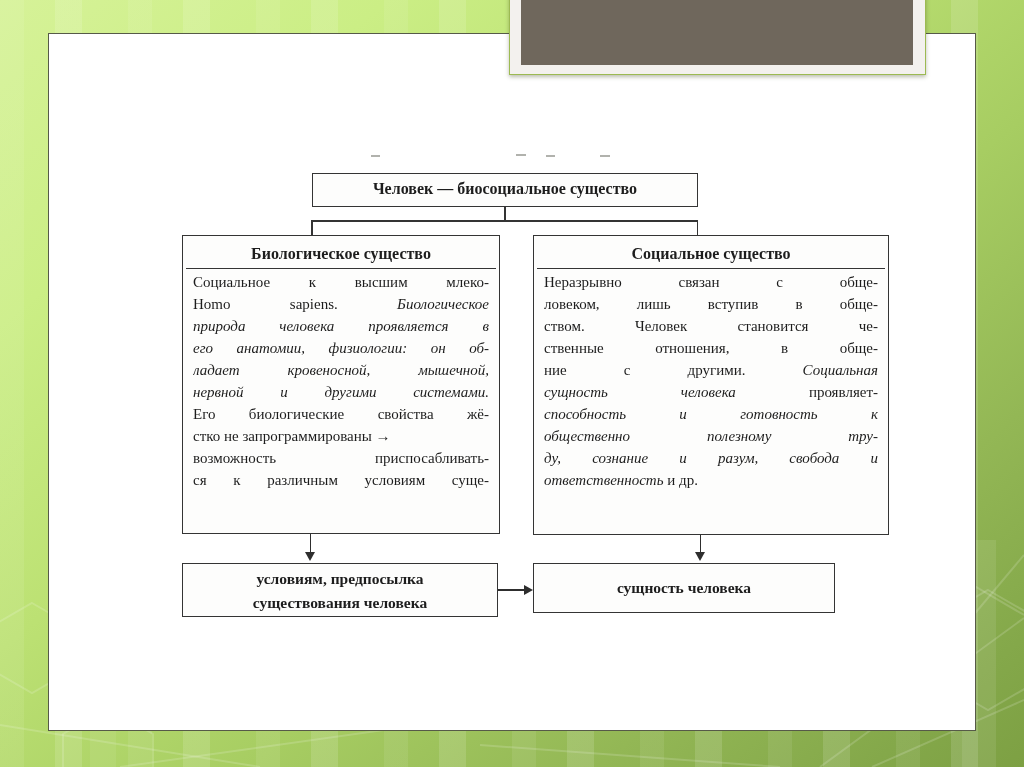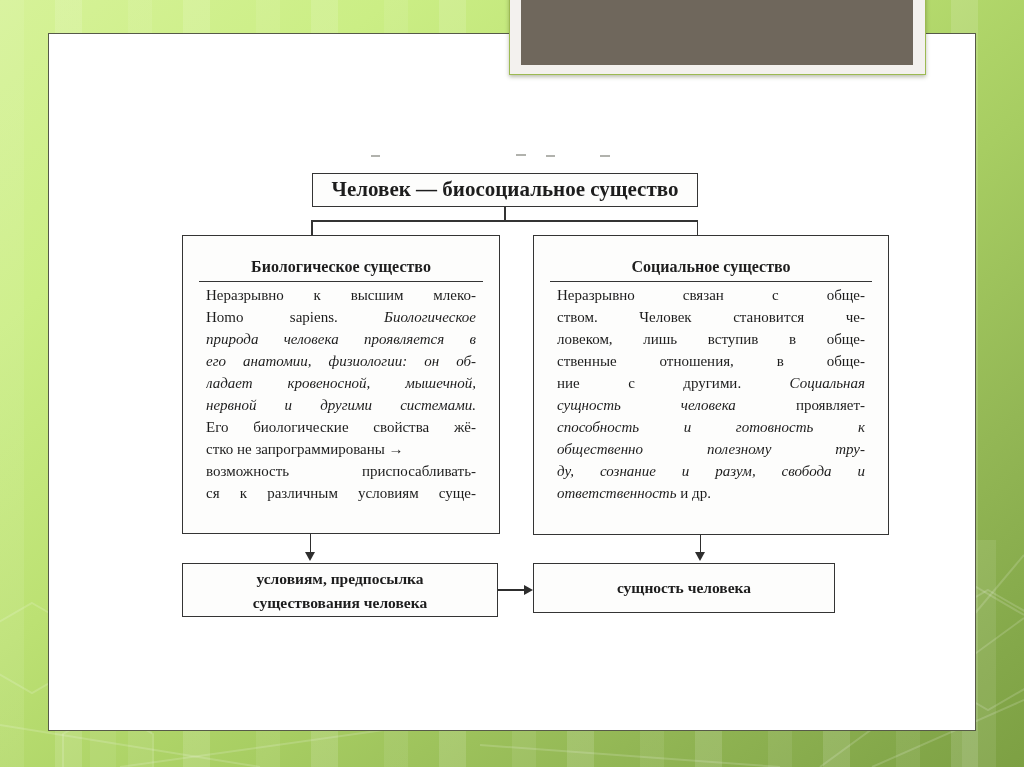--- a/index.html
+++ b/index.html
@@ -30,24 +30,24 @@
     position:absolute;left:521px;top:-5px;width:392px;height:70px;
     background:#6f675c;
   }
   .mark{position:absolute;height:2px;background:#90918a;opacity:0.7;}
   .dbox{
     position:absolute;box-sizing:border-box;border:1.5px solid #343434;
     background:#fdfdfc;color:#1d1d1d;
   }
   #title-box{
     left:312px;top:173px;width:386px;height:34px;
-    font-weight:bold;font-size:21px;text-align:center;line-height:30px;
+    font-weight:bold;font-size:16px;text-align:center;line-height:30px;
   }
   .cline{position:absolute;background:#343434;}
-  .colbox{padding:16px;}
+  .colbox{padding:3px;}
   #col-left{left:182px;top:235px;width:318px;height:299px;}
   #col-right{left:533px;top:235px;width:356px;height:300px;}
   .colhead{
     height:29px;line-height:29px;border-bottom:1.5px solid #343434;
     font-weight:bold;font-size:16px;text-align:center;
   }
   .colbody{padding:2px 7px 0 7px;font-size:15px;}
   .tline{
     line-height:22px;text-align:justify;text-align-last:justify;
     white-space:nowrap;overflow:hidden;
@@ -114,39 +114,39 @@
   </div>
 
   <div class="cline" style="left:504px;top:206px;width:1.5px;height:15px;"></div>
   <div class="cline" style="left:311px;top:220px;width:387px;height:1.5px;"></div>
   <div class="cline" style="left:311px;top:221px;width:1.5px;height:15px;"></div>
   <div class="cline" style="left:696.5px;top:221px;width:1.5px;height:15px;"></div>
 
   <div class="dbox colbox" id="col-left">
     <div class="colhead">Биологическое существо</div>
     <div class="colbody">
-        <div class="tline"><span>Неразрывно к высшим млеко-</span></div>
+        <div class="tline"><span>Социальное к высшим млеко-</span></div>
         <div class="tline"><span>Homo sapiens. </span><span class="it">Биологическое</span></div>
         <div class="tline"><span class="it">природа человека проявляется в</span></div>
         <div class="tline"><span class="it">его анатомии, физиологии: он об-</span></div>
         <div class="tline"><span class="it">ладает кровеносной, мышечной,</span></div>
         <div class="tline"><span class="it">нервной и другими системами.</span></div>
         <div class="tline"><span>Его биологические свойства жё-</span></div>
         <div class="tline noj"><span>стко не запрограммированы →</span></div>
         <div class="tline"><span>возможность приспосабливать-</span></div>
         <div class="tline"><span>ся к различным условиям суще-</span></div>
       </div>
   </div>
 
   <div class="dbox colbox" id="col-right">
     <div class="colhead">Социальное существо</div>
     <div class="colbody">
         <div class="tline"><span>Неразрывно связан с обще-</span></div>
+        <div class="tline"><span>ловеком, лишь вступив в обще-</span></div>
         <div class="tline"><span>ством. Человек становится че-</span></div>
-        <div class="tline"><span>ловеком, лишь вступив в обще-</span></div>
         <div class="tline"><span>ственные отношения, в обще-</span></div>
         <div class="tline"><span>ние с другими. </span><span class="it">Социальная</span></div>
         <div class="tline"><span class="it">сущность человека </span><span>проявляет-</span></div>
         <div class="tline"><span class="it">способность и готовность к</span></div>
         <div class="tline"><span class="it">общественно полезному тру-</span></div>
         <div class="tline"><span class="it">ду, сознание и разум, свобода и</span></div>
         <div class="tline noj"><span class="it">ответственность </span><span>и др.</span></div>
       </div>
   </div>
 

